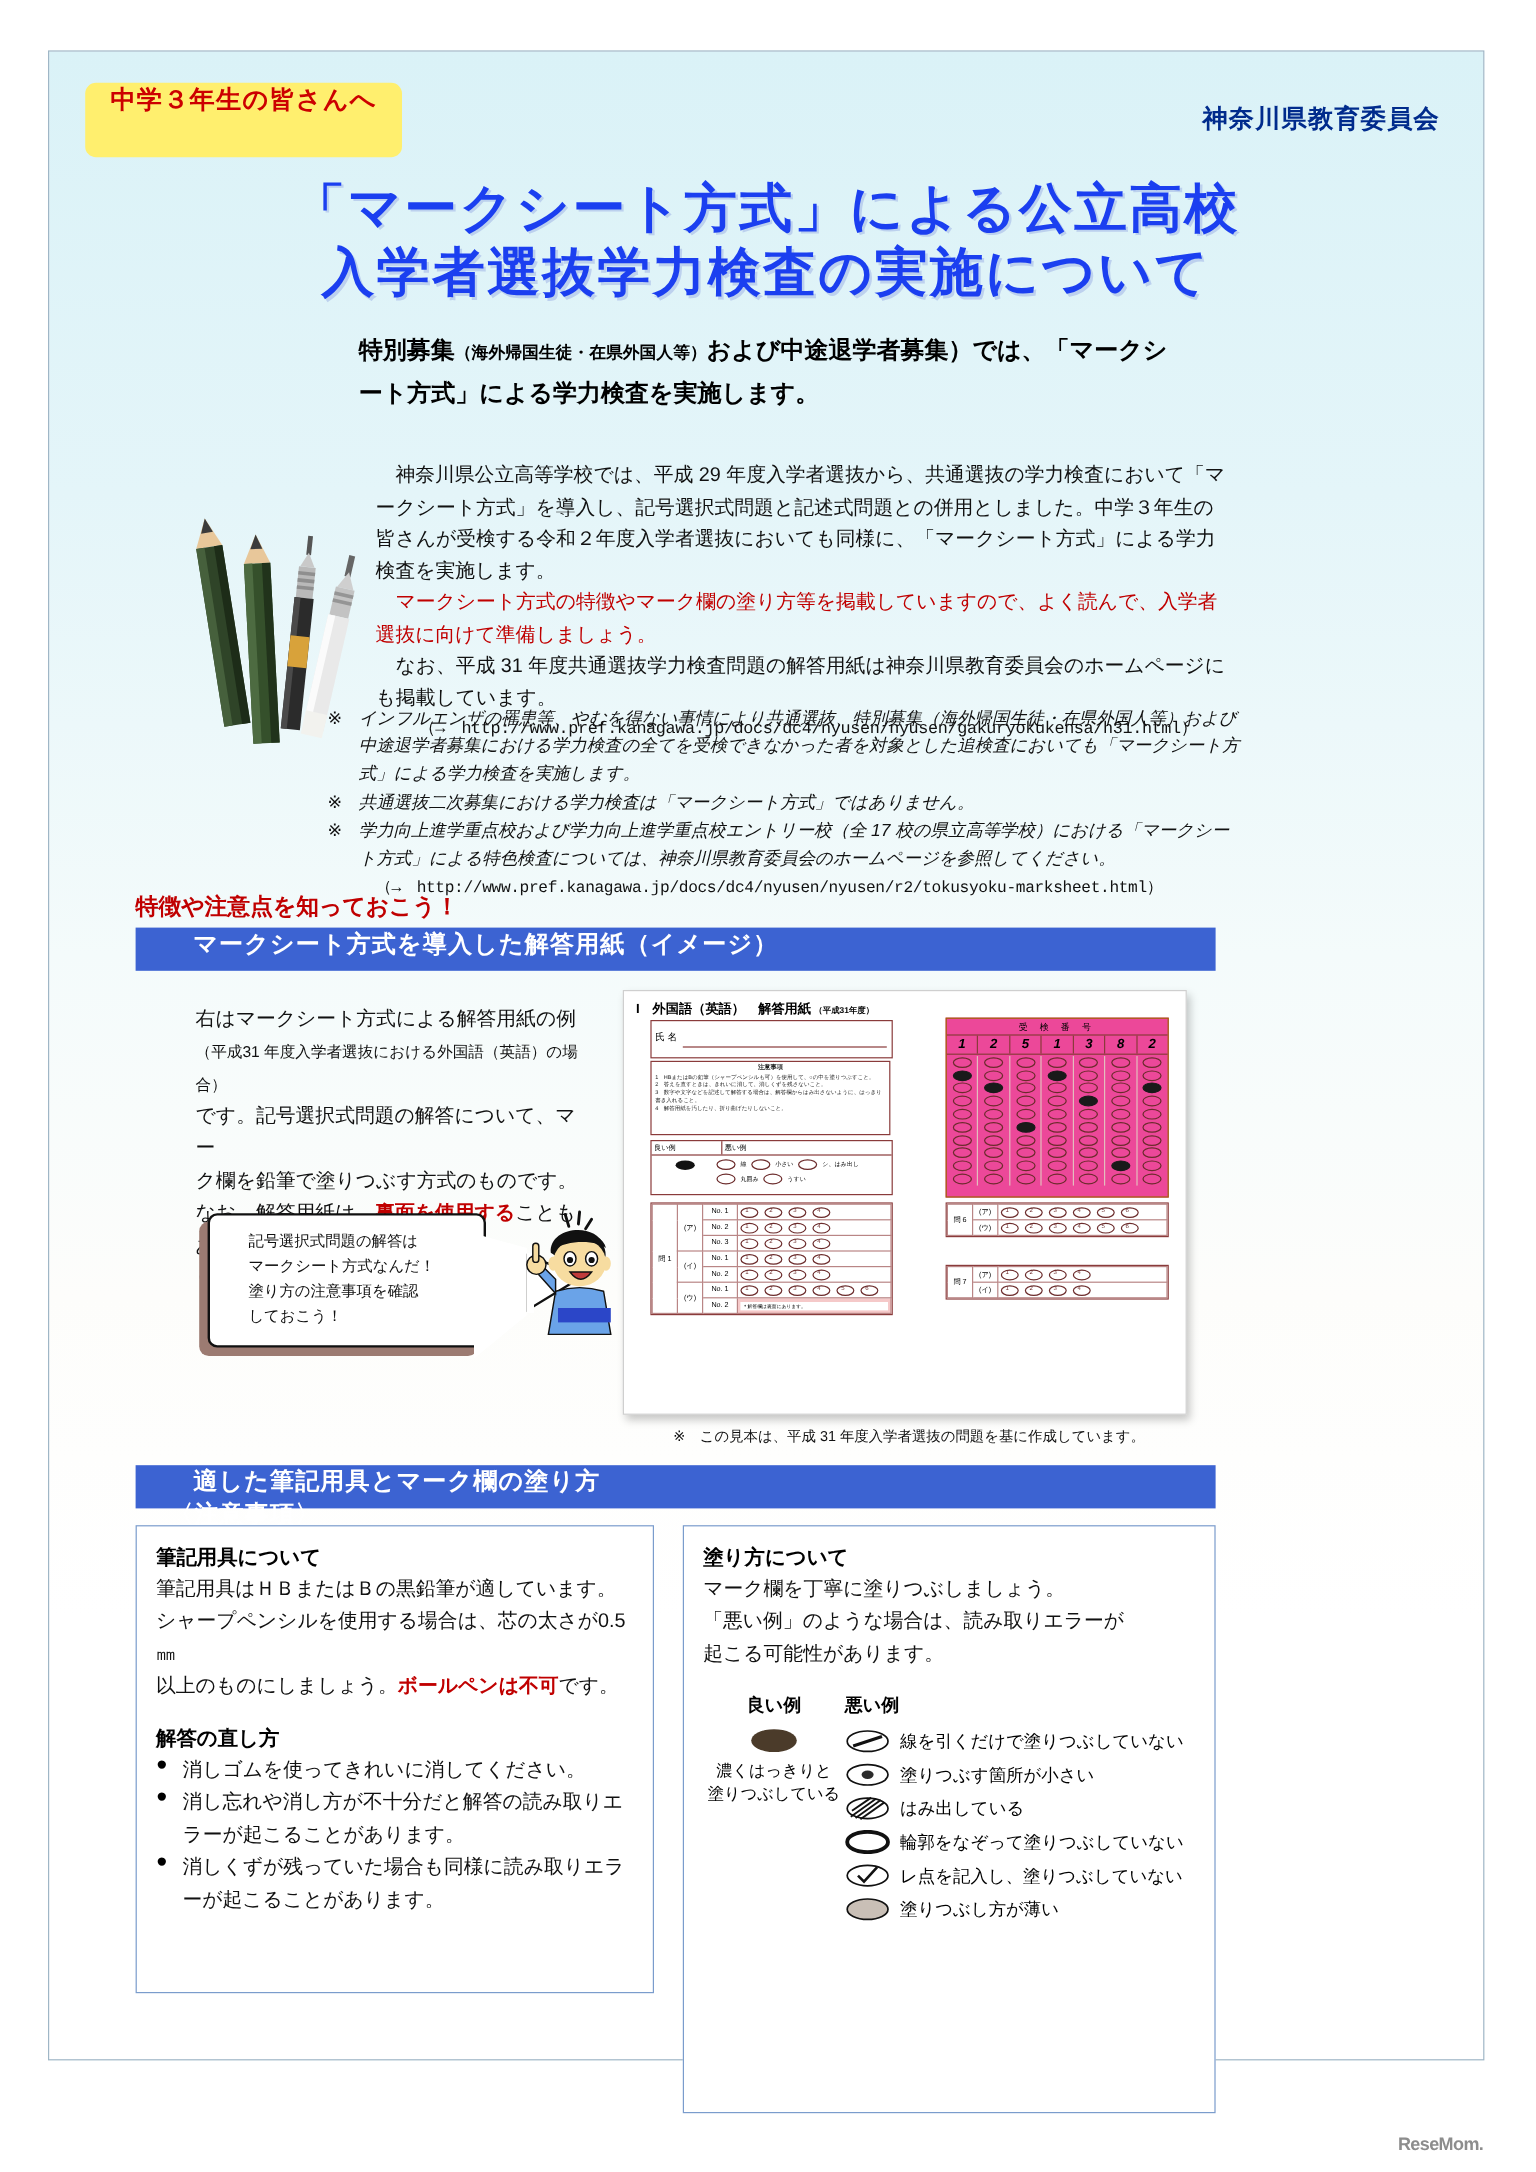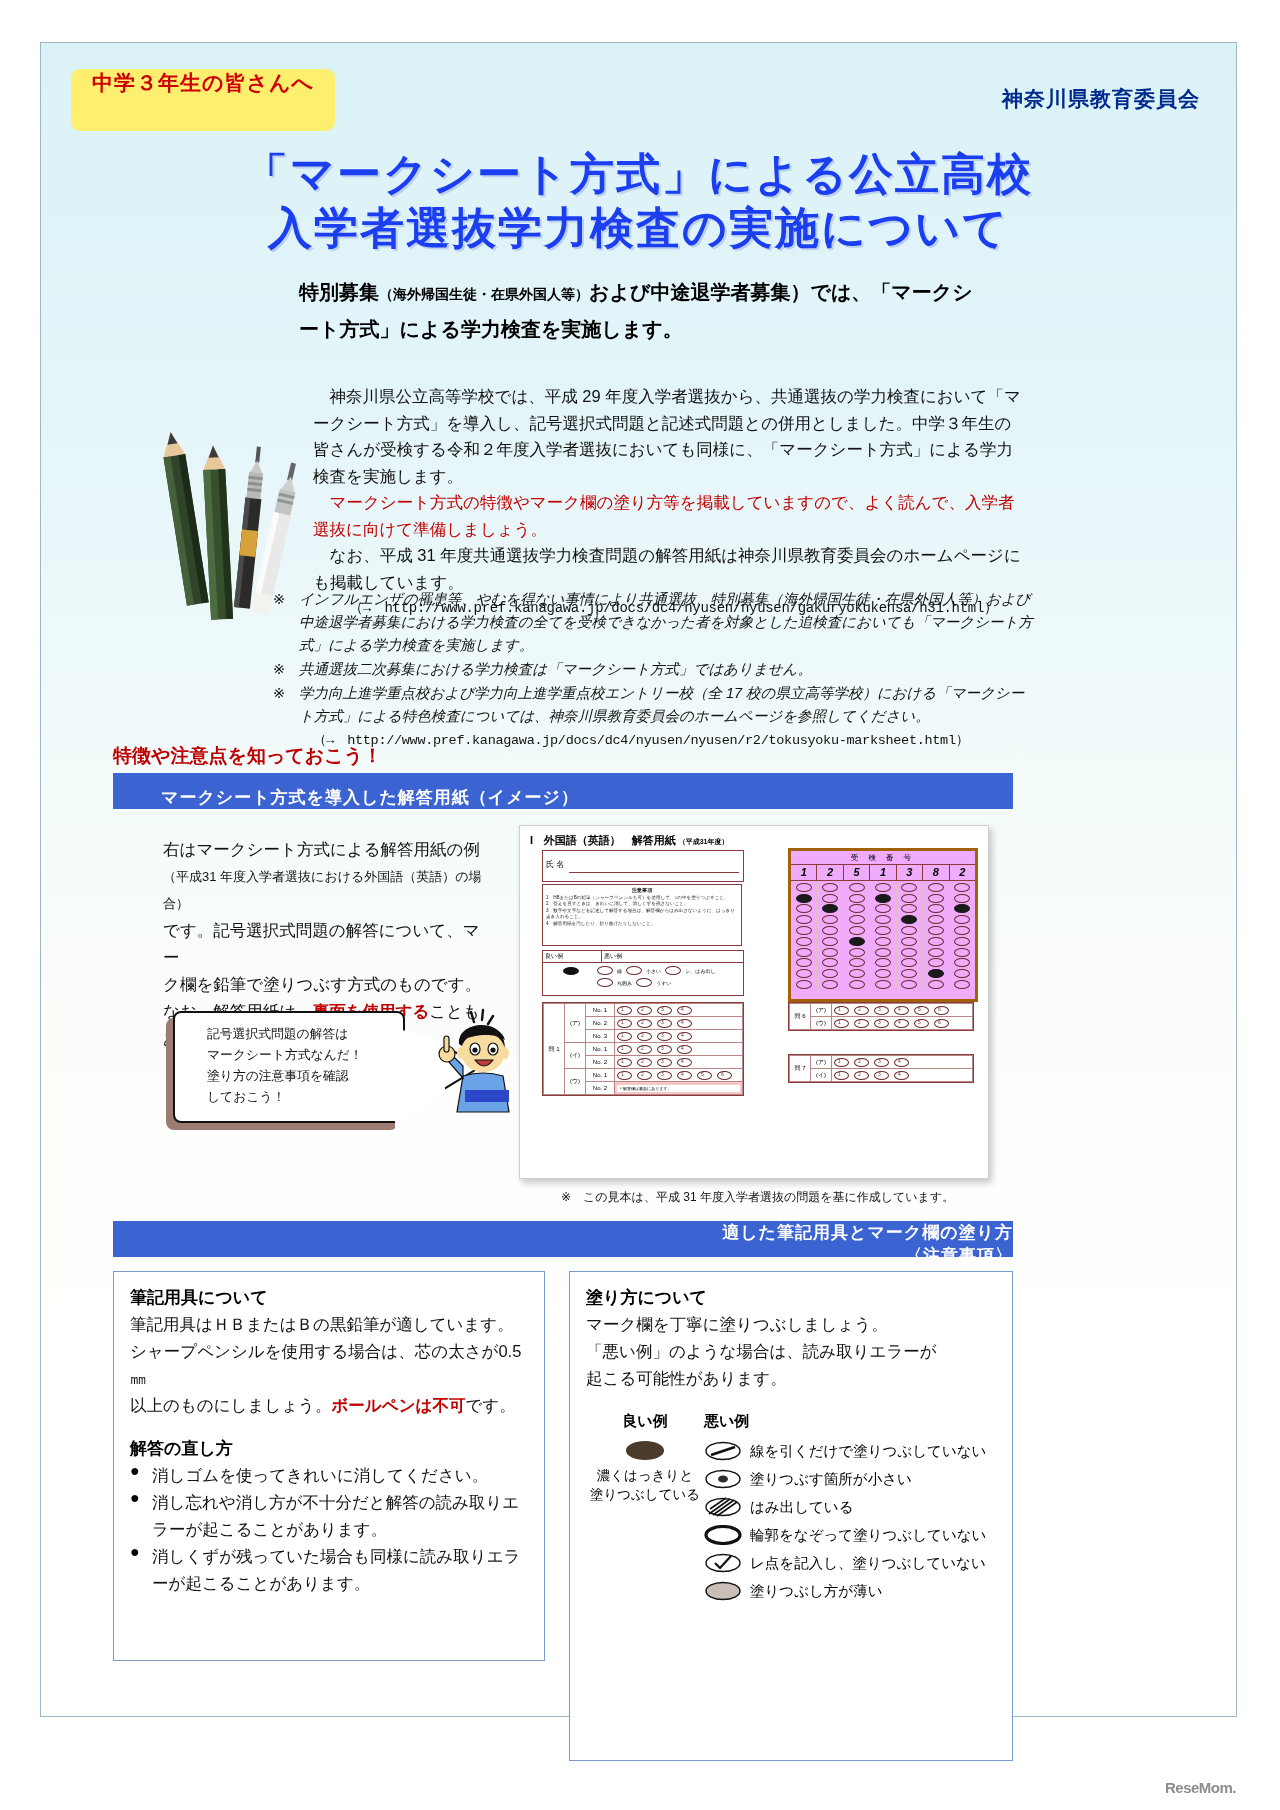--- a/index.html
+++ b/index.html
@@ -65,22 +65,22 @@
   }
   
   .pencils{position:absolute;left:118px;top:368px;width:150px;height:240px;}
   
   .sec-red{
     position:absolute;left:72px;top:700px;color:#c00000;font-weight:bold;font-size:19px;
   }
   
   .bluebar{
     position:absolute;height:36px;background:#3c63d2;
-    display:flex;align-items:flex-end;
-    color:#fff;font-weight:bold;font-size:17px;letter-spacing:1px;
+    display:flex;align-items:flex-start;
+    color:#fff;font-weight:bold;font-size:20px;letter-spacing:1px;
   }
   .bluebar span{padding-left:48px;}
   .bluebar2 span.sub{padding-left:28px;}
   
   .desc{
     position:absolute;left:122px;top:793px;width:330px;
     font-size:16.5px;line-height:27px;color:#111;
   }
   .desc .tiny{font-size:13px;}
   
@@ -122,22 +122,22 @@
   }
   .caution .ch{text-align:center;font-weight:bold;font-size:5.2px;margin-bottom:1px;}
   .exbox{
     position:absolute;left:22px;top:124px;width:200px;height:44px;border:1px solid #8a3b3b;
   }
   .exbox .hdr{display:flex;font-size:6px;border-bottom:1px solid #8a3b3b;}
   .exbox .hdr div{padding:1px 2px;}
   .exbox .hdr .g{width:54px;border-right:1px solid #8a3b3b;}
   
   .recv{
-    position:absolute;left:268px;top:22px;width:184px;height:148px;border:3px solid #a16207;
-    background:#f0abfc;
+    position:absolute;left:268px;top:22px;width:184px;height:148px;border:1px solid #a16207;
+    background:#ec4899;
   }
   .recv .hd{text-align:center;font-size:7.5px;padding:2px 0 1px;letter-spacing:4px;}
   .recv .digits{display:flex;border-top:1px solid #8a3b3b;border-bottom:1px solid #8a3b3b;}
   .recv .digits div{
     flex:1;text-align:center;font-size:11px;font-weight:bold;font-style:italic;
     border-right:1px solid #8a3b3b;line-height:15px;
   }
   .recv .digits div:last-child{border-right:0;}
   .recv .grid{display:flex;padding-top:1px;}
   .recv .col{flex:1;border-right:1px solid #e3bdbd;}

